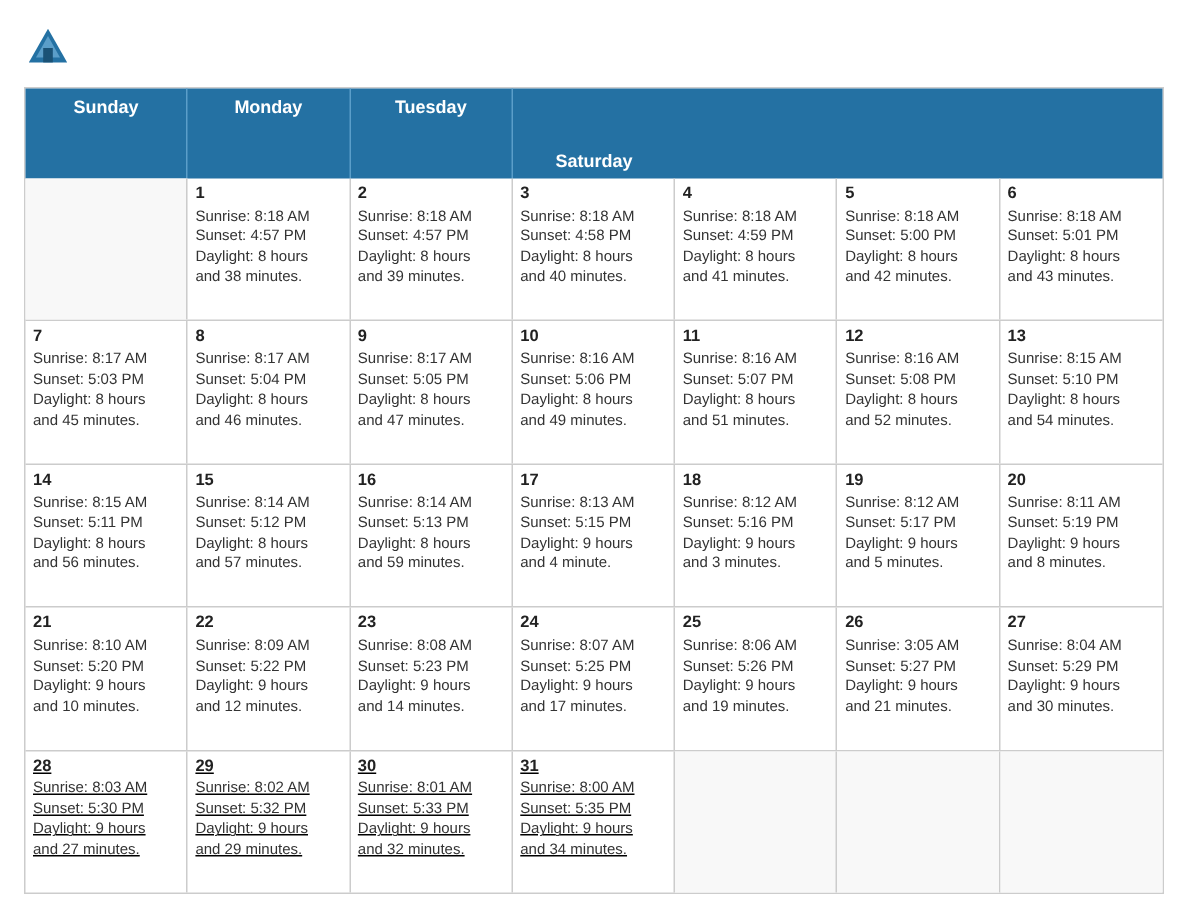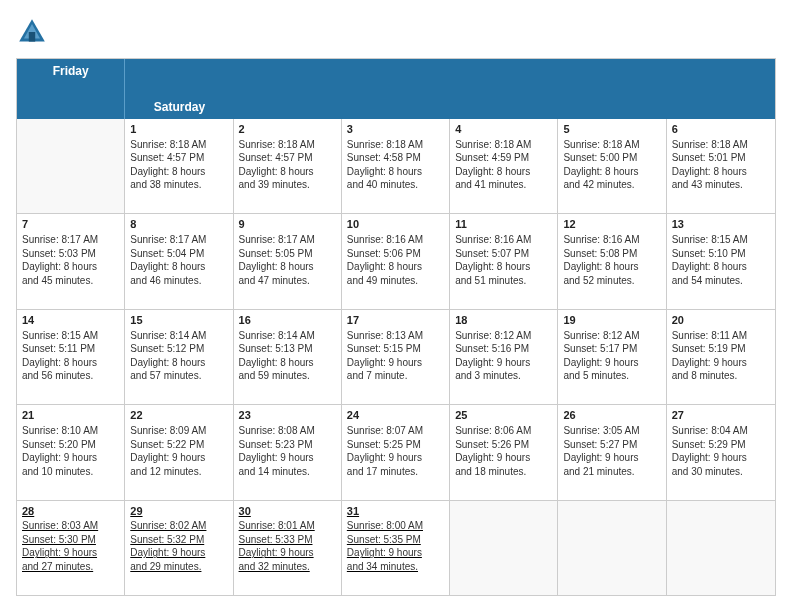--- a/index.html
+++ b/index.html
@@ -127,21 +127,23 @@
       </div>
     </div>
     <div class="title-block">
       <div class="calendar-title"></div>
       <div class="calendar-subtitle"></div>
     </div>
   </div>
 
   <div class="outer-border">
     <div class="cal-header" id="cal-header">
-        <div class="cal-header-cell">Friday</div>
+        <div class="cal-header-cell">Sunday</div>
+        <div class="cal-header-cell">Monday</div>
+        <div class="cal-header-cell">Tuesday</div>
         <div class="cal-header-cell">Saturday</div>
       </div>
     <div class="cal-body" id="cal-body">
         <div class="cal-row">
           <div class="cal-cell empty"></div>
           <div class="cal-cell">
             <span class="day-num">1</span>
             <div>Sunrise: 8:18 AM</div>
             <div>Sunset: 4:57 PM</div>
             <div>Daylight: 8 hours</div>
@@ -254,21 +256,21 @@
             <div>Sunrise: 8:14 AM</div>
             <div>Sunset: 5:13 PM</div>
             <div>Daylight: 8 hours</div>
             <div>and 59 minutes.</div>
           </div>
           <div class="cal-cell">
             <span class="day-num">17</span>
             <div>Sunrise: 8:13 AM</div>
             <div>Sunset: 5:15 PM</div>
             <div>Daylight: 9 hours</div>
-            <div>and 7 minute.</div>
+            <div>and 4 minute.</div>
           </div>
           <div class="cal-cell">
             <span class="day-num">18</span>
             <div>Sunrise: 8:12 AM</div>
             <div>Sunset: 5:16 PM</div>
             <div>Daylight: 9 hours</div>
             <div>and 3 minutes.</div>
           </div>
           <div class="cal-cell">
             <span class="day-num">19</span>
@@ -312,21 +314,21 @@
             <div>Sunrise: 8:07 AM</div>
             <div>Sunset: 5:25 PM</div>
             <div>Daylight: 9 hours</div>
             <div>and 17 minutes.</div>
           </div>
           <div class="cal-cell">
             <span class="day-num">25</span>
             <div>Sunrise: 8:06 AM</div>
             <div>Sunset: 5:26 PM</div>
             <div>Daylight: 9 hours</div>
-            <div>and 18 minutes.</div>
+            <div>and 19 minutes.</div>
           </div>
           <div class="cal-cell">
             <span class="day-num">26</span>
             <div>Sunrise: 3:05 AM</div>
             <div>Sunset: 5:27 PM</div>
             <div>Daylight: 9 hours</div>
             <div>and 21 minutes.</div>
           </div>
           <div class="cal-cell">
             <span class="day-num">27</span>

